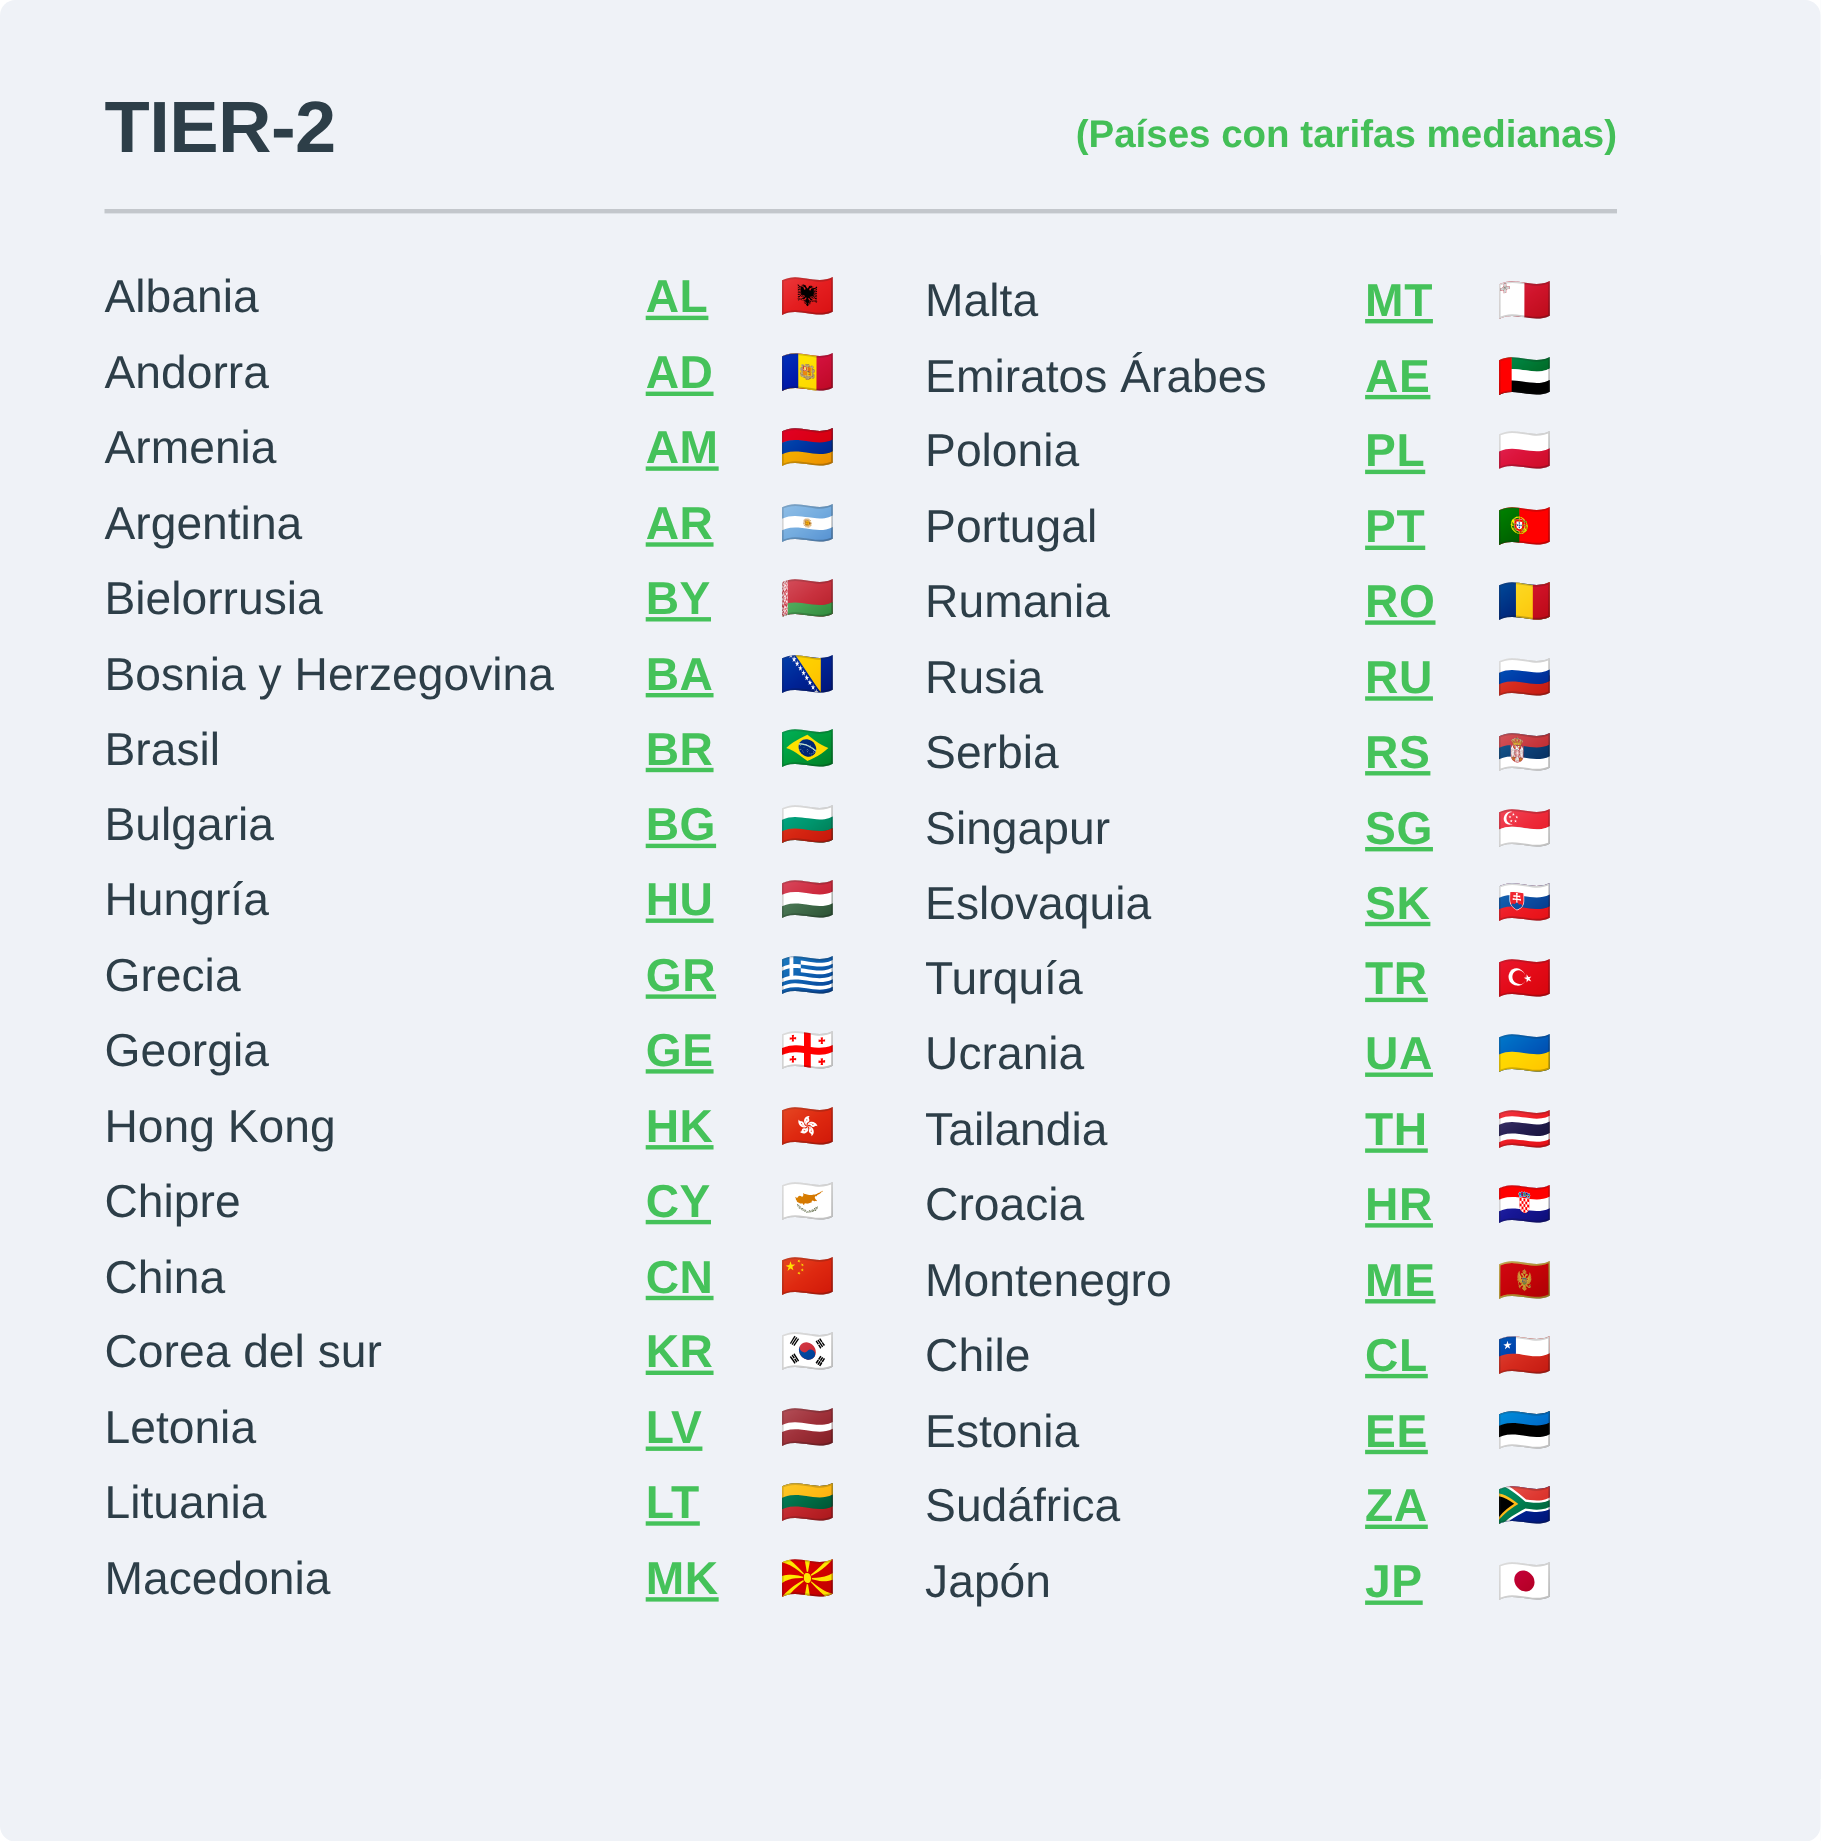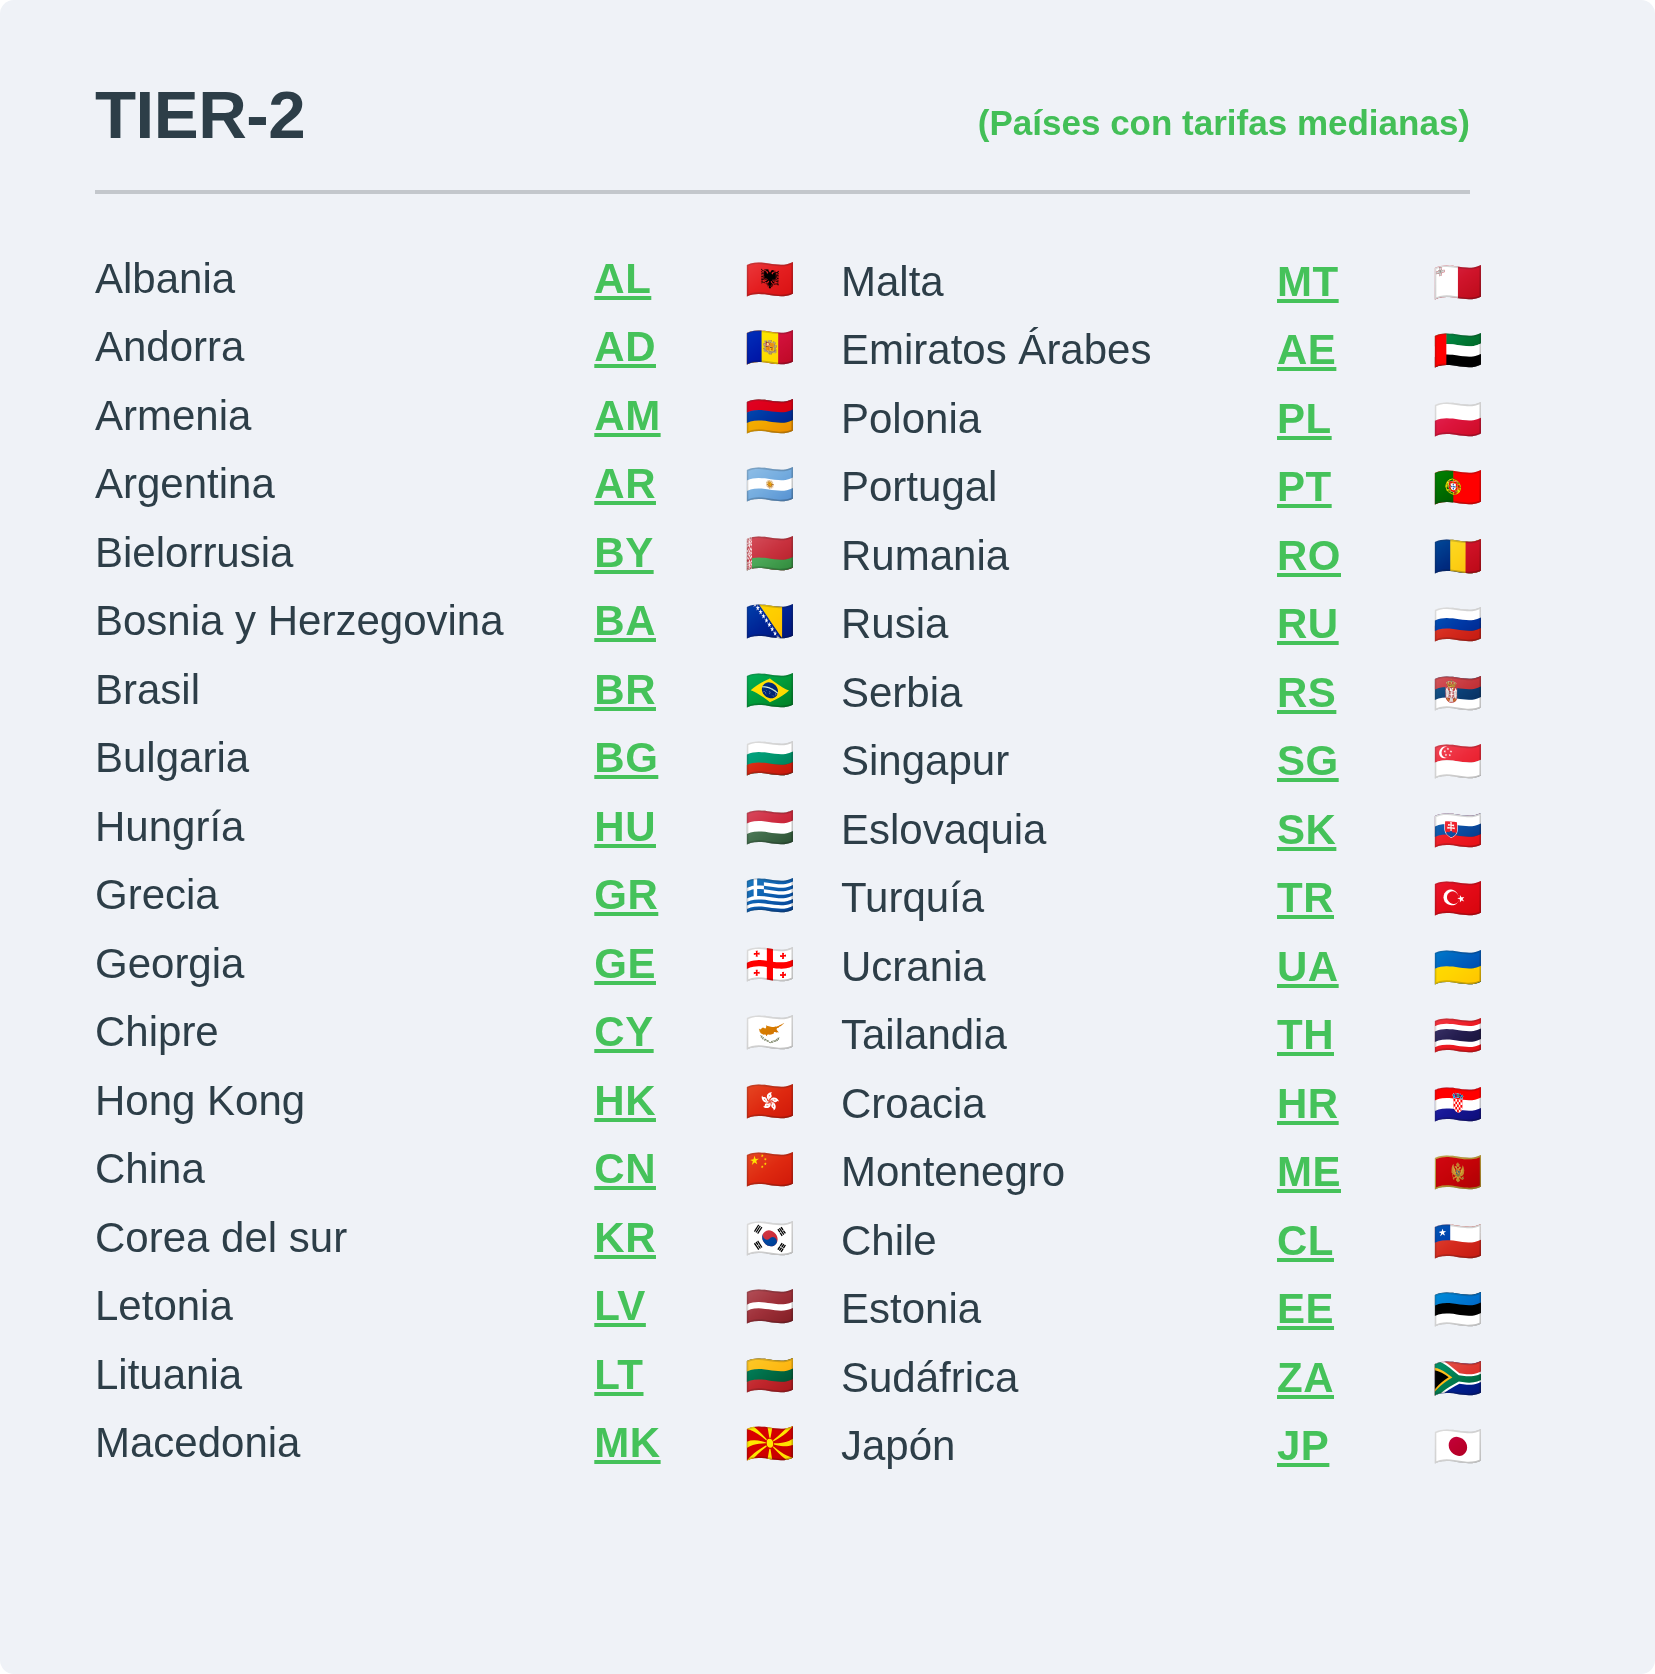--- a/index.html
+++ b/index.html
@@ -80,22 +80,21 @@
     position: absolute;
     top: 0;
   }
   .col-left  { left: 95px;  width: 700px; }
   .col-right { left: 841px; width: 680px; top: 3px; }
 
   .row {
     position: relative;
     height: 68.5px;
     display: flex;
-    align-items: flex-end;
-    gap: 36px;
+    align-items: center;
   }
 
   .country {
     font-size: 42px;
     line-height: 52px;
     color: #2d3e48;
     font-weight: 400;
     white-space: nowrap;
     flex: 0 0 auto;
   }
@@ -189,30 +188,30 @@
           <div class="cell name-cell"><span class="country">Grecia</span></div>
           <div class="cell code-cell"><span class="code">GR</span></div>
           <div class="cell flag-cell"><span class="flag">🇬🇷</span></div>
         </div>
         <div class="row">
           <div class="cell name-cell"><span class="country">Georgia</span></div>
           <div class="cell code-cell"><span class="code">GE</span></div>
           <div class="cell flag-cell"><span class="flag">🇬🇪</span></div>
         </div>
         <div class="row">
+          <div class="cell name-cell"><span class="country">Hong Kong</span></div>
+          <div class="cell code-cell"><span class="code">HK</span></div>
+          <div class="cell flag-cell"><span class="flag">🇭🇰</span></div>
+        </div>
+        <div class="row">
           <div class="cell name-cell"><span class="country">Chipre</span></div>
           <div class="cell code-cell"><span class="code">CY</span></div>
           <div class="cell flag-cell"><span class="flag">🇨🇾</span></div>
         </div>
         <div class="row">
-          <div class="cell name-cell"><span class="country">Hong Kong</span></div>
-          <div class="cell code-cell"><span class="code">HK</span></div>
-          <div class="cell flag-cell"><span class="flag">🇭🇰</span></div>
-        </div>
-        <div class="row">
           <div class="cell name-cell"><span class="country">China</span></div>
           <div class="cell code-cell"><span class="code">CN</span></div>
           <div class="cell flag-cell"><span class="flag">🇨🇳</span></div>
         </div>
         <div class="row">
           <div class="cell name-cell"><span class="country">Corea del sur</span></div>
           <div class="cell code-cell"><span class="code">KR</span></div>
           <div class="cell flag-cell"><span class="flag">🇰🇷</span></div>
         </div>
         <div class="row">

